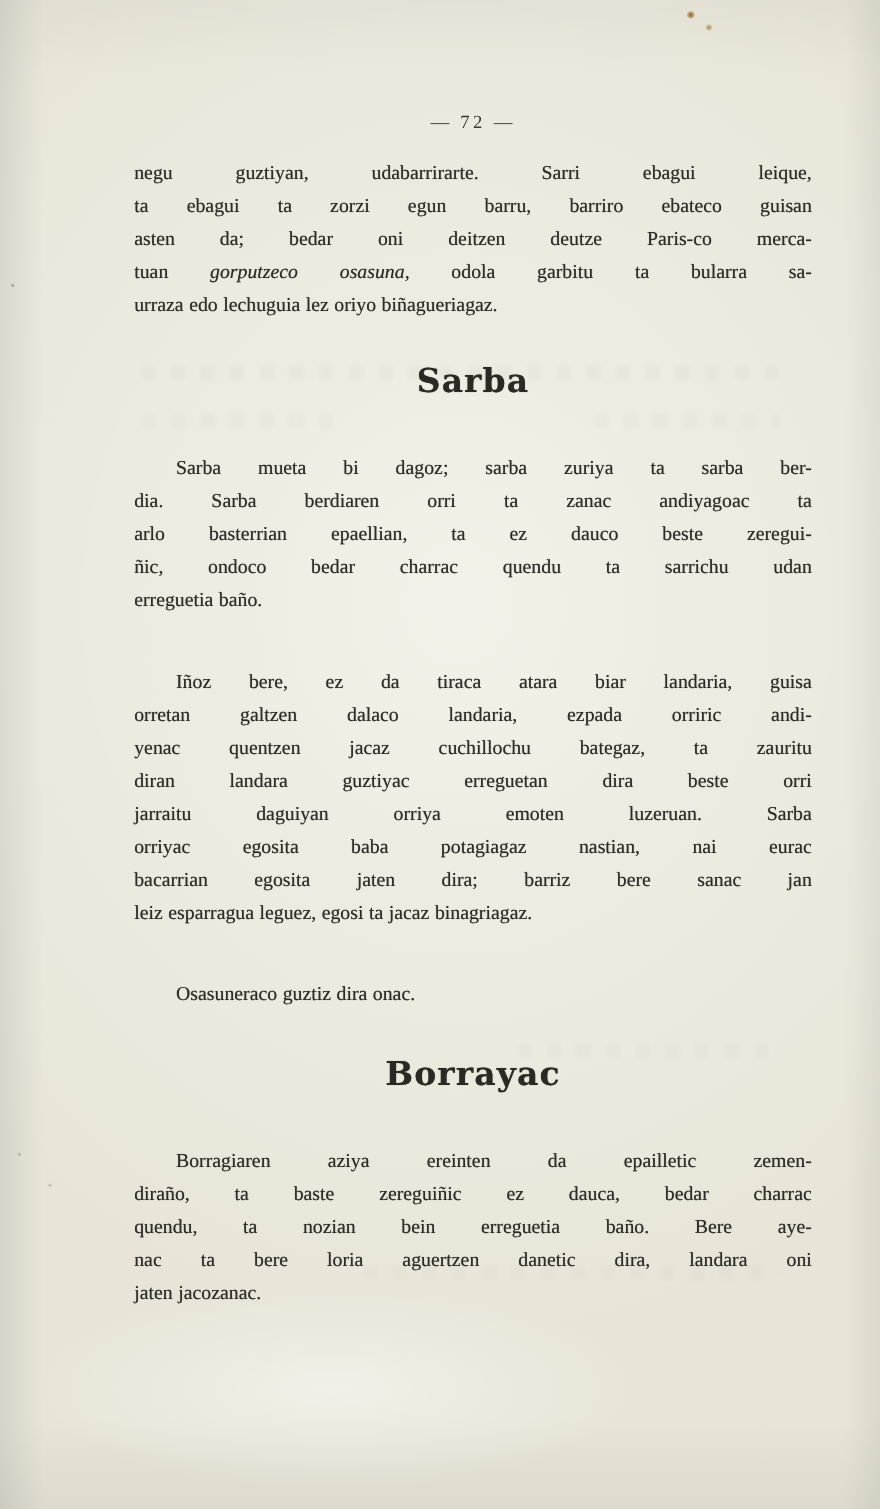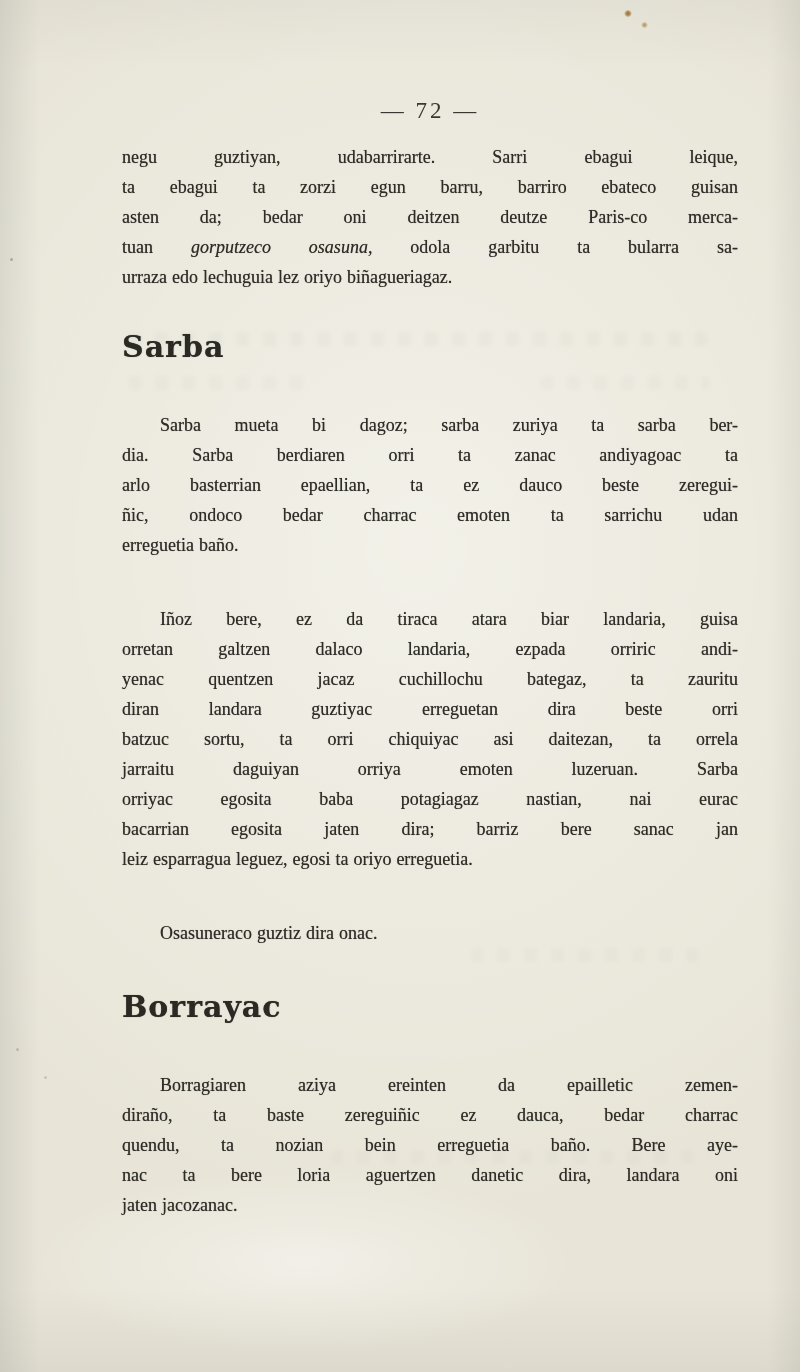--- a/index.html
+++ b/index.html
@@ -20,42 +20,42 @@
       linear-gradient(270deg, rgba(148,148,138,0.16) 0%, rgba(148,148,138,0) 4%),
       linear-gradient(0deg, rgba(150,150,140,0.14) 0%, rgba(150,150,140,0) 6%),
       linear-gradient(180deg, rgba(165,165,155,0.10) 0%, rgba(165,165,155,0) 5%);
   }
   .content{
     position:absolute;left:122px;top:0;width:616px;color:var(--ink);
   }
   .page-number{
     margin:100px 0 20px 0;
     text-align:center;
-    font-size:23px;line-height:22px;letter-spacing:3px;
+    font-size:17px;line-height:22px;letter-spacing:3px;
     color:#3a3832;
   }
   .para{
     font-size:18px;line-height:30px;margin:0;
     color:var(--ink);
     text-shadow:0 0 0.7px rgba(46,44,39,0.65);
     word-spacing:0.5px;
   }
   .para.p2gap{margin-top:4px;}
   .line{
     text-align:justify;
     text-align-last:justify;
   }
   .line.last{text-align-last:left;}
   .para.indent .line:first-child{text-indent:38px;margin-top:44px;}
   .it{font-style:italic;}
   .heading{
     font-family:"DejaVu Serif","Liberation Serif",serif;
     font-weight:bold;
     font-size:30px;line-height:38px;
-    letter-spacing:1px;
+    text-align:center;letter-spacing:1px;
     color:#2b2923;
     text-shadow:0 0 0.8px rgba(43,41,35,0.7);
     margin:36px 0 26px 0;
   }
   .heading.h2gap{margin:40px 0 22px 0;}
   .stain{
     position:absolute;border-radius:50%;
     pointer-events:none;
   }
   .stain.s1{left:624px;top:10px;width:8px;height:7px;
@@ -102,33 +102,32 @@
     <div class="line"><span>tuan </span><span class="it">gorputzeco osasuna,</span><span> odola garbitu ta bularra sa-</span></div>
     <div class="line last">urraza edo lechuguia lez oriyo biñagueriagaz.</div>
   </div>
 
   <div class="heading">Sarba</div>
 
   <div class="para indent">
       <div class="line">Sarba mueta bi dagoz; sarba zuriya ta sarba ber-</div>
       <div class="line">dia. Sarba berdiaren orri ta zanac andiyagoac ta</div>
       <div class="line">arlo basterrian epaellian, ta ez dauco beste zeregui-</div>
-      <div class="line">ñic, ondoco bedar charrac emoten ta sarrichu udan</div>
+      <div class="line">ñic, ondoco bedar charrac quendu ta sarrichu udan</div>
       <div class="line last">erreguetia baño.</div>
     </div>
   <div class="para indent p2gap">
       <div class="line">Iñoz bere, ez da tiraca atara biar landaria, guisa</div>
       <div class="line">orretan galtzen dalaco landaria, ezpada orriric andi-</div>
       <div class="line">yenac quentzen jacaz cuchillochu bategaz, ta zauritu</div>
       <div class="line">diran landara guztiyac erreguetan dira beste orri</div>
-      <div class="line">batzuc sortu, ta orri chiquiyac asi daitezan, ta orrela</div>
       <div class="line">jarraitu daguiyan orriya emoten luzeruan. Sarba</div>
       <div class="line">orriyac egosita baba potagiagaz nastian, nai eurac</div>
       <div class="line">bacarrian egosita jaten dira; barriz bere sanac jan</div>
-      <div class="line last">leiz esparragua leguez, egosi ta oriyo erreguetia.</div>
+      <div class="line last">leiz esparragua leguez, egosi ta jacaz binagriagaz.</div>
     </div>
   <div class="para indent">
       <div class="line last">Osasuneraco guztiz dira onac.</div>
     </div>
 
   <div class="heading h2gap">Borrayac</div>
 
   <div class="para indent">
       <div class="line">Borragiaren aziya ereinten da epailletic zemen-</div>
       <div class="line">diraño, ta baste zereguiñic ez dauca, bedar charrac</div>

